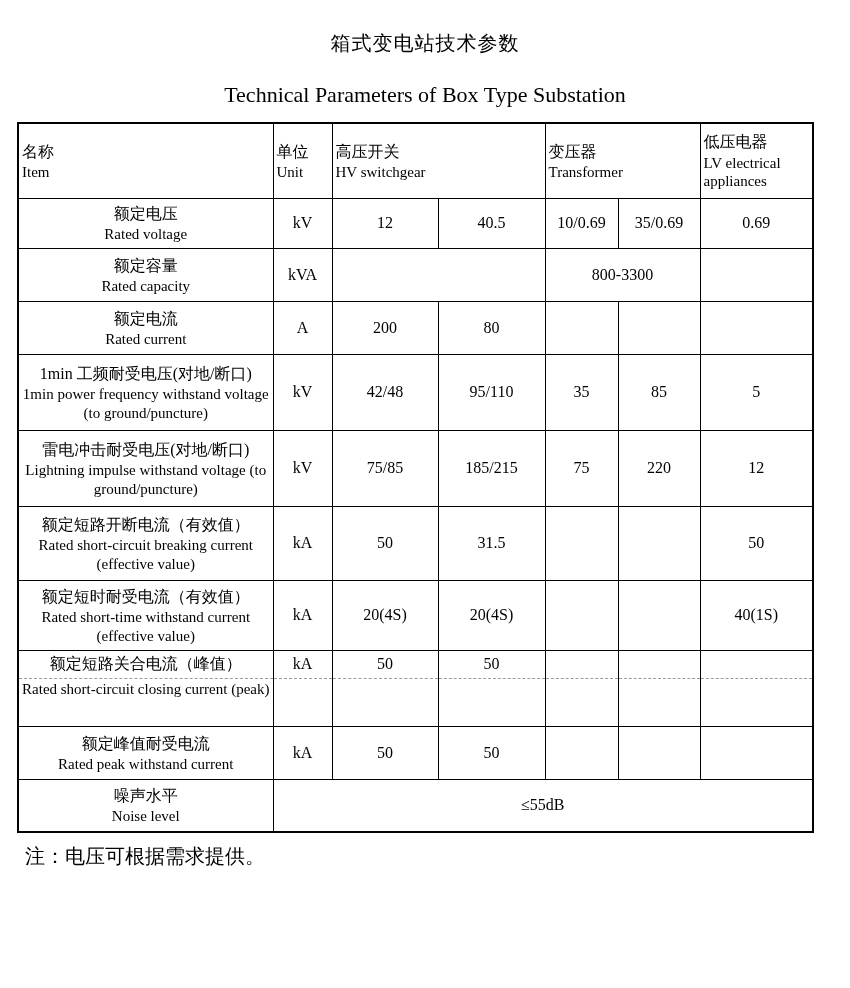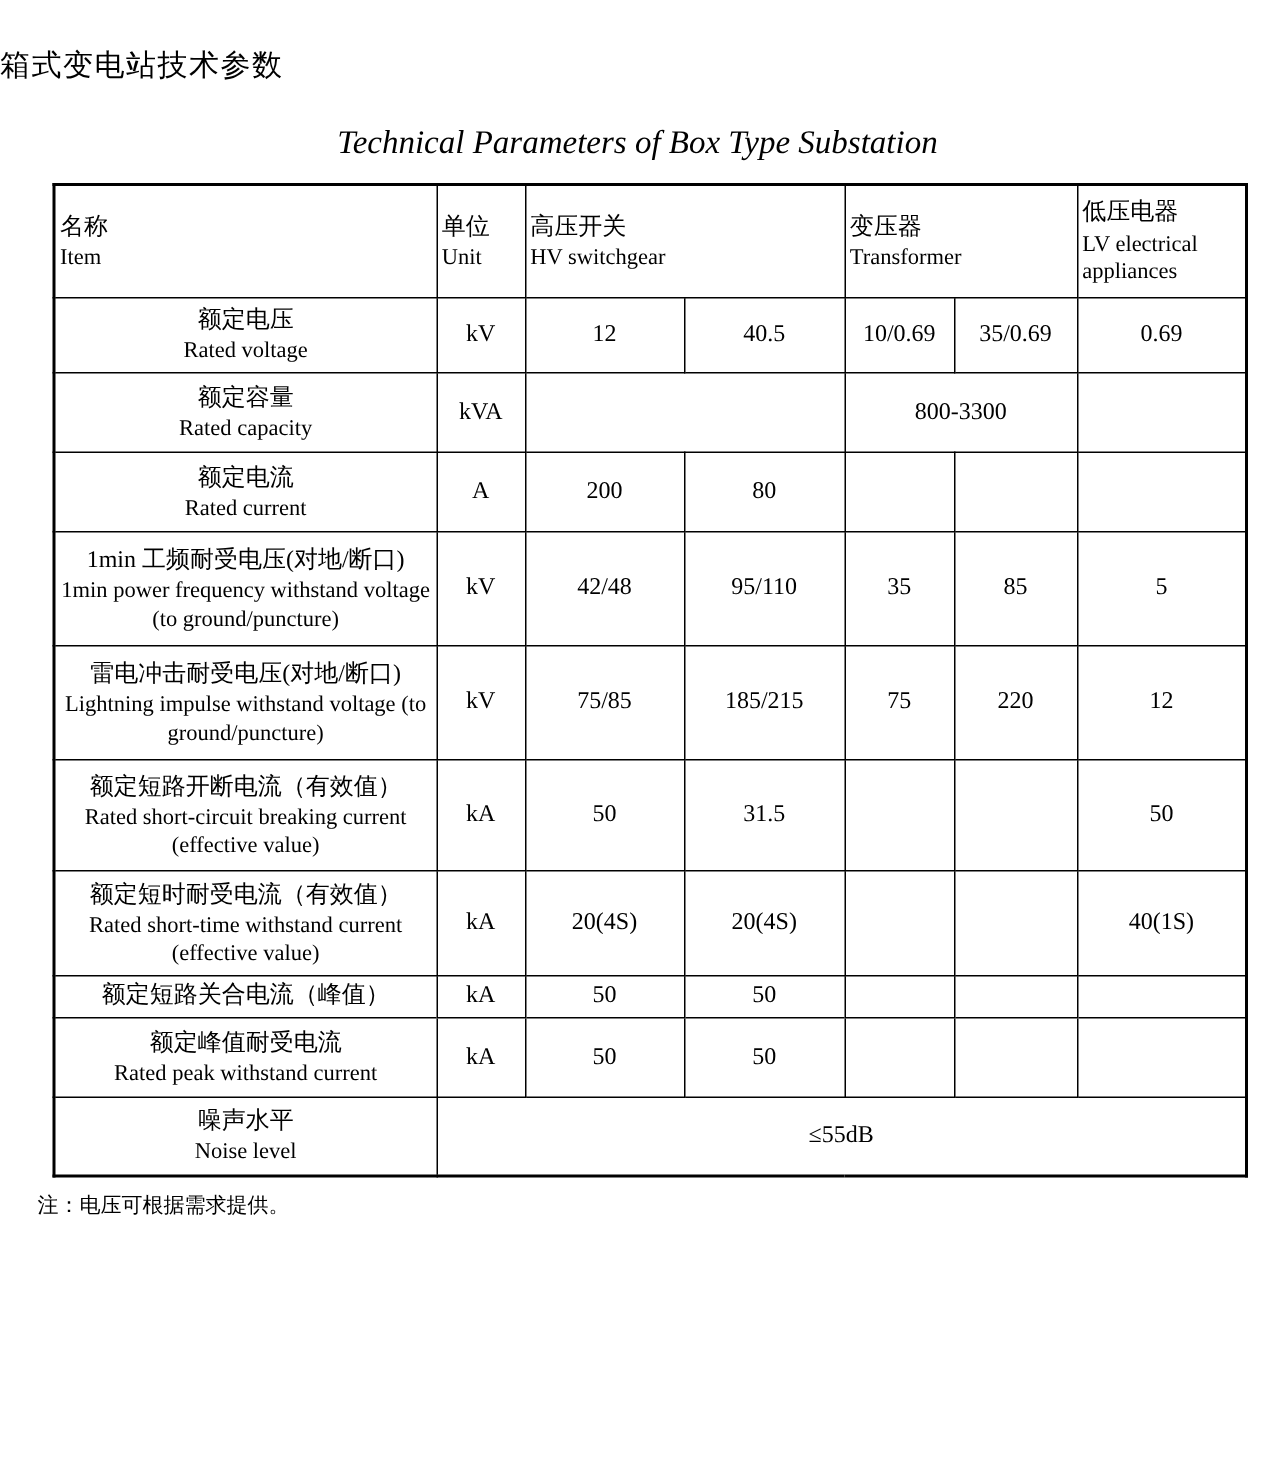--- a/index.html
+++ b/index.html
@@ -6,53 +6,53 @@
     margin: 0;
     padding: 0;
     background: #ffffff;
     width: 850px;
     height: 988px;
     color: #000;
     font-family: "Liberation Serif", "DejaVu Serif", serif;
   }
   .title-zh {
     padding-top: 30px;
+    text-align: center;
     font-size: 20px;
     letter-spacing: 1px;
   }
   .title-en {
     margin-top: 25px;
     text-align: center;
     font-size: 22px;
-    font-style: italic;
   }
   table.spec {
     border-collapse: collapse;
     table-layout: fixed;
     width: 795px;
-    margin: 14px 0 0 35px;
+    margin: 14px 0 0 17px;
     border: 2px solid #000;
   }
   table.spec td, table.spec th {
     border: 1px solid #000;
     padding: 1px 3px;
     font-weight: normal;
     overflow: hidden;
   }
   th { text-align: left; vertical-align: middle; }
   td.lbl { text-align: center; vertical-align: middle; }
   td.c { text-align: center; vertical-align: middle; }
   .zh { display: block; font-size: 16px; line-height: 1.45; }
   .en { display: block; font-size: 15px; line-height: 1.25; }
   .val { font-size: 16px; }
   tr.closing-zh td { border-bottom: none; }
   tr.closing-en td { border-top: 1px dashed #9a9a9a; vertical-align: top; }
   .footnote {
     margin: 10px 0 0 25px;
-    font-size: 14px;
+    font-size: 20px;
   }
 </style>
 </head>
 <body>
 
 <div>
 
   <div class="title-zh">箱式变电站技术参数</div>
   <div class="title-en">Technical Parameters of Box Type Substation</div>
 
@@ -186,20 +186,31 @@
         <span class="zh">额定短路关合电流（峰值）</span>
       </td>
       <td class="c val">kA</td>
       <td class="c val">50</td>
       <td class="c val">50</td>
       <td class="c val"></td>
       <td class="c val"></td>
       <td class="c val"></td>
     </tr>
 
+    <tr class="closing-en" style="height:48px">
+      <td class="lbl">
+        <span class="en">Rated short-circuit closing current (peak)</span>
+      </td>
+      <td class="c val"></td>
+      <td class="c val"></td>
+      <td class="c val"></td>
+      <td class="c val"></td>
+      <td class="c val"></td>
+      <td class="c val"></td>
+    </tr>
 
     <tr style="height:53px">
       <td class="lbl">
         <span class="zh">额定峰值耐受电流</span>
         <span class="en">Rated peak withstand current</span>
       </td>
       <td class="c val">kA</td>
       <td class="c val">50</td>
       <td class="c val">50</td>
       <td class="c val"></td>

